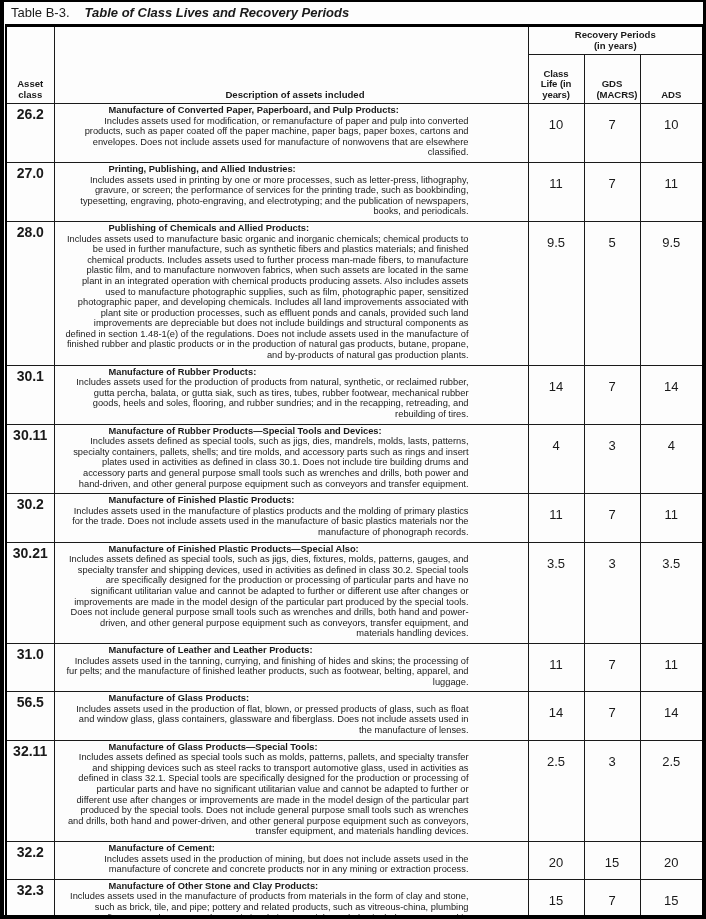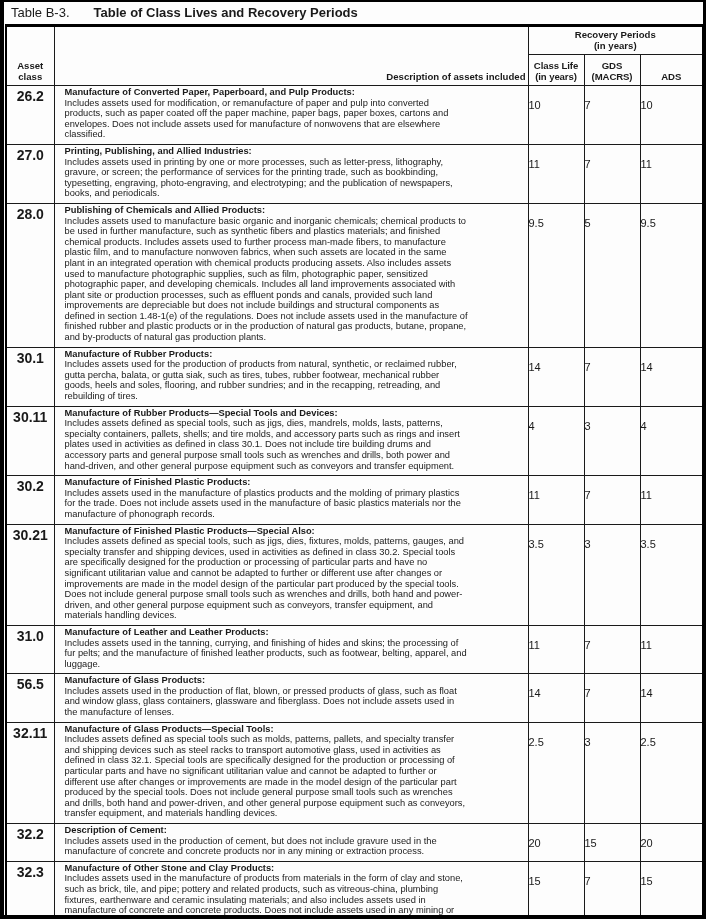--- a/index.html
+++ b/index.html
@@ -17,21 +17,21 @@
     overflow: hidden;
   }
 
   .doc-title {
     padding: 3px 4px 3px 7px;
     font-size: 13px;
     line-height: 16px;
     white-space: nowrap;
   }
   .t-label { font-weight: normal; }
-  .t-text  { font-weight: bold; margin-left: 24px; }
+  .t-text  { font-weight: bold; margin-left: 15px; font-style: italic; }
 
   table.b2 {
     border-collapse: collapse;
     table-layout: fixed;
     width: 697px;
     margin-left: 1px;
     border: 2px solid #000;
     border-top: 3px solid #000;
   }
   th, td {
@@ -39,39 +39,40 @@
     padding: 0;
     vertical-align: top;
   }
   thead th {
     font-size: 9.6px;
     font-weight: bold;
     line-height: 10.5px;
     vertical-align: bottom;
   }
   .th-asset { text-align: center; padding: 2px 2px 3px; }
-  .th-desc  { text-align: right;  padding: 2px 2px 3px 10px; }
+  .th-desc  { text-align: center;  padding: 2px 2px 3px 10px; }
   .th-group { text-align: center; vertical-align: middle; padding: 3px 0; height: 26px; }
-  .th-sub   { text-align: center; padding: 2px 1px 3px; height: 31px; letter-spacing: -0.1px; }
+  .th-sub   { text-align: center; padding: 2px 12px 3px; height: 49px; letter-spacing: -0.1px; }
 
   td.col-class {
     font-weight: bold;
     font-size: 14px;
     text-align: center;
     padding-top: 2px;
   }
   td.col-desc {
     padding: 1px 4px 4px 10px;
     font-size: 9.3px;
     line-height: 10.6px;
   }
-  .desc-title { font-weight: bold; max-width: 404px; }
-  .desc-body  { max-width: 404px; }
+  .desc-title { font-weight: bold; max-width: 404px; margin-left: 44px; }
+  .desc-body  { max-width: 404px; text-align: right; }
   td.col-num {
-    font-size: 11px;
+    text-align: center;
+    font-size: 13px;
     padding-top: 13px;
   }
 </style>
 </head>
 <body>
 
 <div class="page">
 
   <div class="doc-title">
     <span class="t-label">Table B-3.</span><span class="t-text">Table of Class Lives and Recovery Periods</span>
@@ -197,22 +198,22 @@
             <div class="desc-title">Manufacture of Glass Products—Special Tools:</div>
             <div class="desc-body">Includes assets defined as special tools such as molds, patterns, pallets, and specialty transfer and shipping devices such as steel racks to transport automotive glass, used in activities as defined in class 32.1. Special tools are specifically designed for the production or processing of particular parts and have no significant utilitarian value and cannot be adapted to further or different use after changes or improvements are made in the model design of the particular part produced by the special tools. Does not include general purpose small tools such as wrenches and drills, both hand and power-driven, and other general purpose equipment such as conveyors, transfer equipment, and materials handling devices.</div>
           </td>
           <td class="col-num">2.5</td>
           <td class="col-num">3</td>
           <td class="col-num">2.5</td>
         </tr>
         <tr>
           <td class="col-class">32.2</td>
           <td class="col-desc">
-            <div class="desc-title">Description of Cement:</div>
-            <div class="desc-body">Includes assets used in the production of cement, but does not include gravure used in the manufacture of concrete and concrete products nor in any mining or extraction process.</div>
+            <div class="desc-title">Manufacture of Cement:</div>
+            <div class="desc-body">Includes assets used in the production of mining, but does not include assets used in the manufacture of concrete and concrete products nor in any mining or extraction process.</div>
           </td>
           <td class="col-num">20</td>
           <td class="col-num">15</td>
           <td class="col-num">20</td>
         </tr>
         <tr>
           <td class="col-class">32.3</td>
           <td class="col-desc">
             <div class="desc-title">Manufacture of Other Stone and Clay Products:</div>
             <div class="desc-body">Includes assets used in the manufacture of products from materials in the form of clay and stone, such as brick, tile, and pipe; pottery and related products, such as vitreous-china, plumbing fixtures, earthenware and ceramic insulating materials; and also includes assets used in manufacture of concrete and concrete products. Does not include assets used in any mining or extraction processes.</div>

